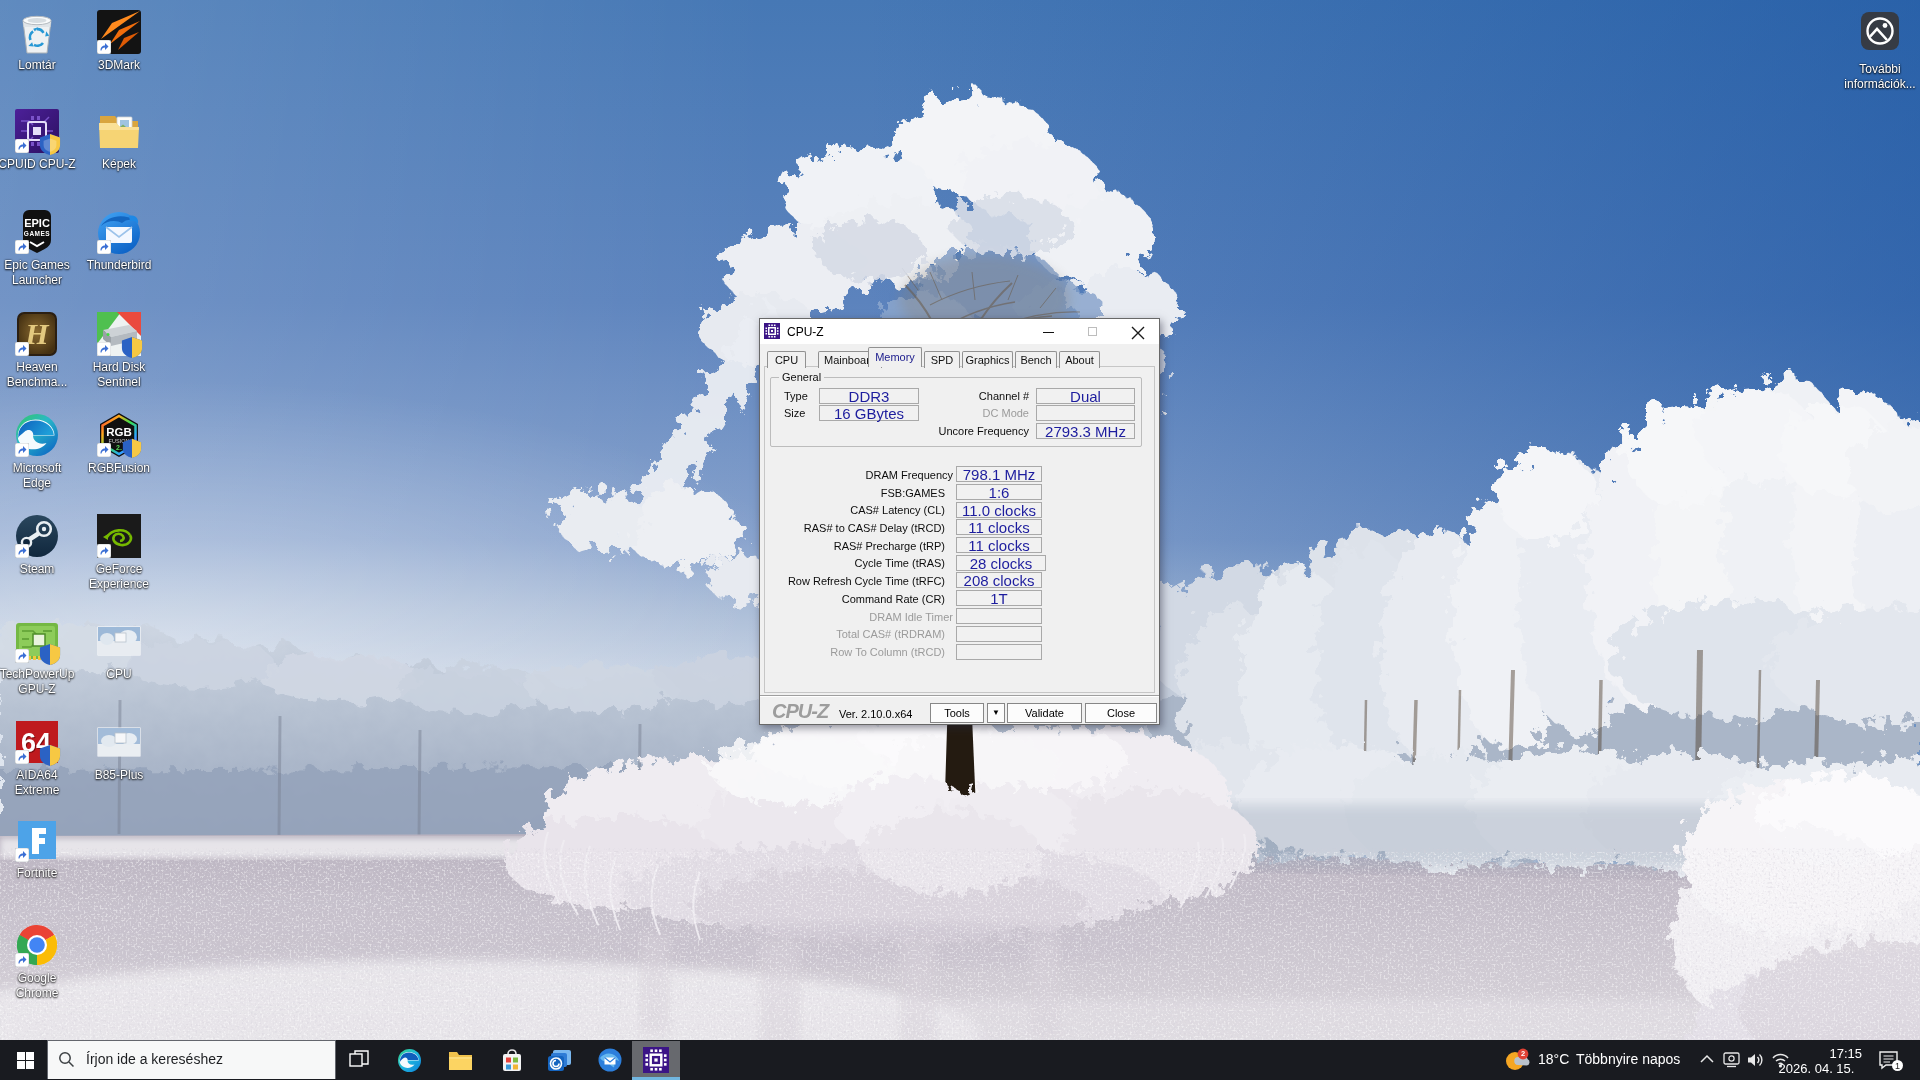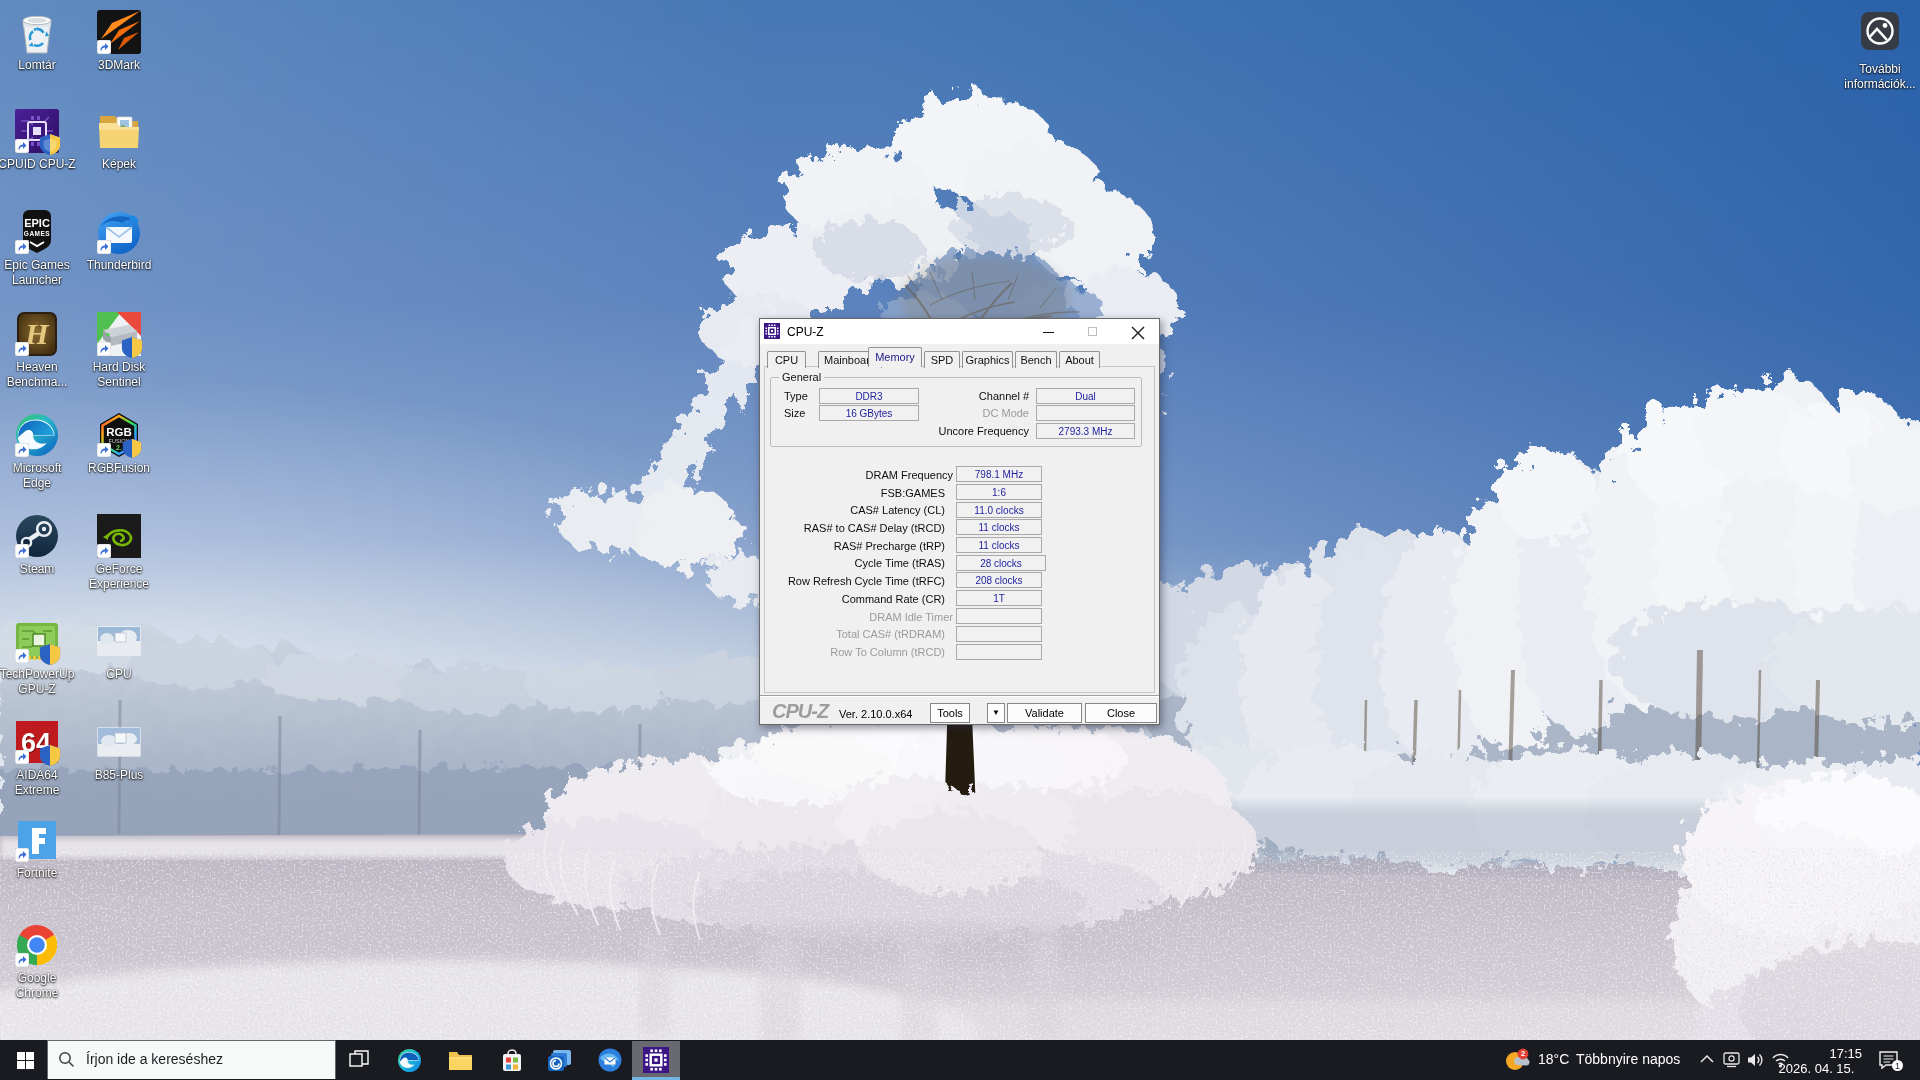--- a/index.html
+++ b/index.html
@@ -10,21 +10,21 @@
 .ic .g{width:48px;height:48px;margin:0 auto;position:relative}
 .ic .g svg{position:absolute;left:0;top:0}
 .lbl{font-size:12px;line-height:15px;color:#fff;text-shadow:0 1px 2px rgba(0,0,0,.95),0 0 2px rgba(0,0,0,.8);margin-top:2px;white-space:pre-line}
 #taskbar{position:absolute;left:0;top:1040px;width:1920px;height:40px;background:#191b20;z-index:10}
 #cpuz{position:absolute;left:759px;top:318px;width:401px;height:407px;background:#f0f0f0;border:1px solid #686868;box-shadow:2px 3px 8px rgba(40,40,60,.5);z-index:5;font-size:11px;color:#000}
 #cpuz .abs{position:absolute}
 .tab{position:absolute;top:32px;height:17px;background:#f0f0f0;border:1px solid #919191;border-bottom:none;border-radius:2px 2px 0 0;font-size:11px;text-align:center;line-height:16px;color:#111}
 .tabsel{top:28px;height:20px;color:#21218f;z-index:3;line-height:19px}
 .grp{position:absolute;border:1px solid #bcbcbc;border-radius:2px}
 .grp>span{position:absolute;top:-7px;left:8px;background:#f0f0f0;padding:0 3px;font-size:11px;color:#111}
-.fld{position:absolute;height:16px;border:1px solid #a9a9a9;background:#f1f1f1;text-align:center;font-size:10px;line-height:15px;color:#1d1d9e}
+.fld{position:absolute;height:16px;border:1px solid #a9a9a9;background:#f1f1f1;text-align:center;font-size:15px;line-height:15px;color:#1d1d9e}
 .lab{position:absolute;font-size:11px;line-height:13px;color:#0d0d0d;white-space:nowrap}
 .labr{text-align:right}
 .gray{color:#9b9b9b}
 .btn{position:absolute;height:20px;border:1px solid #878787;background:#fcfcfc;font-size:11px;text-align:center;line-height:18px;color:#000}
 </style>
 </head>
 <body>
 <div id="desk">
 <svg id="wall" width="1920" height="1080" viewBox="0 0 1920 1080">
 <defs>
@@ -776,21 +776,21 @@
  <div class="fld" style="left:196px;top:289px;width:86px"></div>
  <div class="lab labr gray" style="left:0;top:309px;width:185px">Total CAS# (tRDRAM)</div>
  <div class="fld" style="left:196px;top:307px;width:86px"></div>
  <div class="lab labr gray" style="left:0;top:327px;width:185px">Row To Column (tRCD)</div>
  <div class="fld" style="left:196px;top:325px;width:86px"></div>
 
  <div class="abs" style="left:0;top:376px;width:399px;height:1px;background:#9f9f9f"></div>
  <div class="abs" style="left:0;top:377px;width:399px;height:1px;background:#fff"></div>
  <div class="abs" style="left:12px;top:381px;font-size:20px;font-weight:bold;font-style:italic;color:#9d9d9d;letter-spacing:-1px">CPU-Z</div>
  <div class="abs" style="left:79px;top:389px;font-size:11px;color:#000">Ver. 2.10.0.x64</div>
- <div class="btn" style="left:170px;top:384px;width:40px">Tools</div>
+ <div class="btn" style="left:170px;top:384px;width:54px">Tools</div>
  <div class="btn" style="left:227px;top:384px;width:18px;font-size:8px">▼</div>
  <div class="btn" style="left:247px;top:384px;width:75px">Validate</div>
  <div class="btn" style="left:325px;top:384px;width:72px">Close</div>
 </div>
 
 <div id="taskbar">
  <svg style="position:absolute;left:17px;top:12px" width="17" height="17" viewBox="0 0 17 17">
         <g fill="#fff">
           <rect x="0" y="0" width="8" height="8"></rect>
           <rect x="9" y="0" width="8" height="8"></rect>

